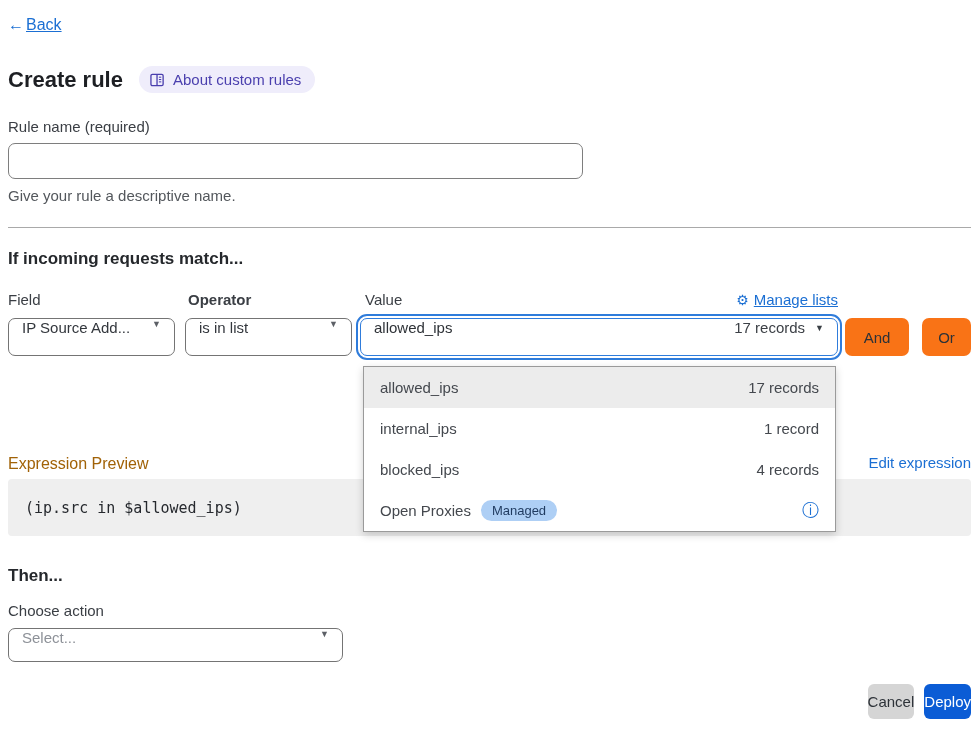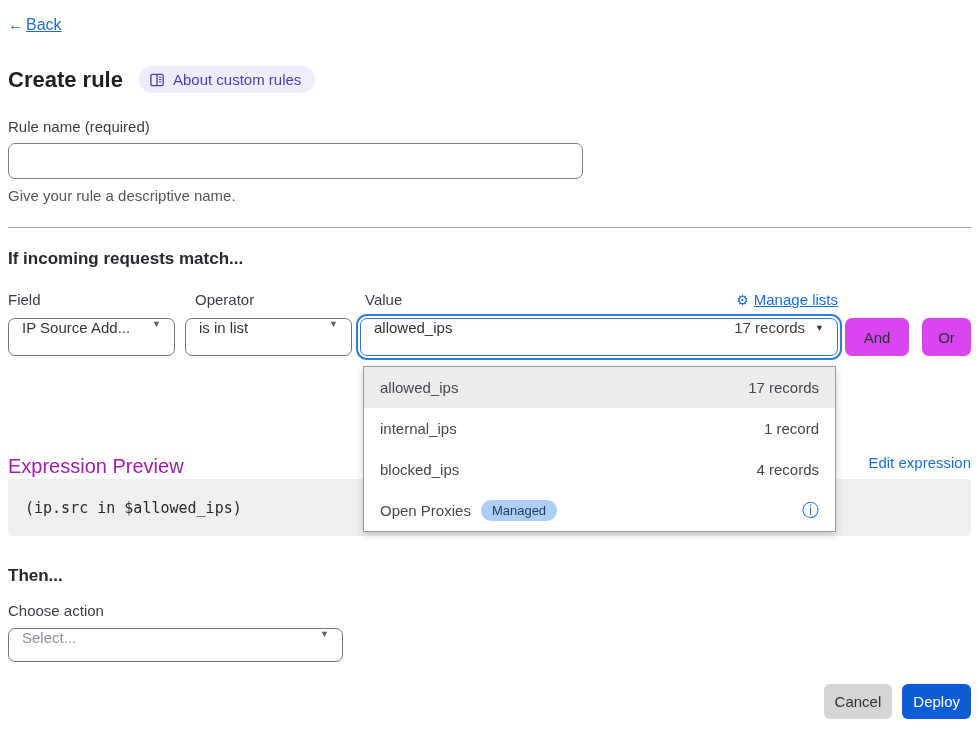--- a/index.html
+++ b/index.html
@@ -42,50 +42,50 @@
     cursor:pointer; display:flex; align-items:center; gap:5px; }
   .manage-lists .gear { text-decoration:none; font-size:14px; }
   .manage-lists .txt { text-decoration:underline; }
 
   .value-select { left:360px; top:318px; width:478px;
     border:1px solid #2f7cdb; outline:2px solid #2f7cdb; outline-offset:2px; }
   .value-left { color:#2e3237; }
   .value-right { display:flex; align-items:center; color:#3c4046; }
   .value-right .chevron { color:#3a3f45; }
 
-  .gray-btn { position:absolute; height:38px; background:#d946ef; border:none; border-radius:7px;
+  .gray-btn { position:absolute; height:38px; background:#f97316; border:none; border-radius:7px;
     font-size:15px; color:#2d3238; font-family:inherit; cursor:pointer; }
 
   
   .dropdown { position:absolute; left:363px; top:366px; width:473px; background:#fff;
     border:1px solid #9a9a9a; box-shadow:0 3px 8px rgba(0,0,0,0.18); z-index:10; }
   .dd-item { height:41px; display:flex; align-items:center; justify-content:space-between;
     padding:0 16px; font-size:15px; color:#44484e; cursor:pointer; }
   .dd-item.selected { background:#ececec; }
   .dd-name { display:flex; align-items:center; gap:10px; }
   .managed-badge { background:#aecff5; color:#1f3a5f; font-size:13px; border-radius:12px;
     padding:3px 11px; }
   .info-icon { color:#1b6fd3; font-size:17px; line-height:1; cursor:pointer; }
 
   
-  .expr-label { position:absolute; left:8px; top:455px; font-size:20px; color:#a21caf; }
+  .expr-label { position:absolute; left:8px; top:455px; font-size:16px; color:#a16207; }
   .edit-expression { position:absolute; right:8px; top:454px; font-size:15px; }
   .expr-box { position:absolute; left:8px; top:479px; width:963px; height:57px;
     background:#efefef; border-radius:4px; display:flex; align-items:center; }
   .expr-code { font-family:"DejaVu Sans Mono","Liberation Mono",monospace; font-size:15px;
     color:#26292e; padding-left:17px; }
 
   
   .action-select { left:8px; top:628px; width:335px; height:34px;gap:28px; }
   .placeholder { color:#8d9198; }
 
   
   .footer { position:absolute; right:8px; top:684px; display:flex; gap:10px; }
   .footer button { height:35px; border:none; border-radius:6px; font-size:15px;
-    font-family:inherit; padding:0 11px; cursor:pointer; }
+    font-family:inherit; padding:0 0; cursor:pointer; }
   .btn-cancel { background:#d5d5d5; color:#2d3238; }
   .btn-primary { background:#0b5cd5; color:#ffffff; }
 </style>
 </head>
 <body>
 
 <div class="page">
 
   <div class="back-link">
     <span class="back-arrow">←</span><span class="back-text">Back</span>
@@ -107,21 +107,21 @@
 
   <label class="field-label" style="left:8px; top:118px;">Rule name (required)</label>
   <input class="rule-name-input" type="text" value="" style="">
   <div class="helper-text">Give your rule a descriptive name.</div>
 
   <div class="divider"></div>
 
   <h2 class="section-heading" style="top:249px;">If incoming requests match...</h2>
 
   <label class="field-label" style="left:8px; top:291px;">Field</label>
-  <label class="field-label" style="left:195px; top:291px;">Operator</label>
+  <label class="field-label" style="left:188px; top:291px;font-weight:bold;">Operator</label>
   <label class="field-label" style="left:365px; top:291px;">Value</label>
 
   <div class="manage-lists">
     <span class="gear">⚙</span>
     <span class="txt">Manage lists</span>
   </div>
 
   <div class="select-box" style="left:8px; top:318px; width:167px;">
     <span>IP Source Add...</span>
     <span class="chevron">▼</span>

